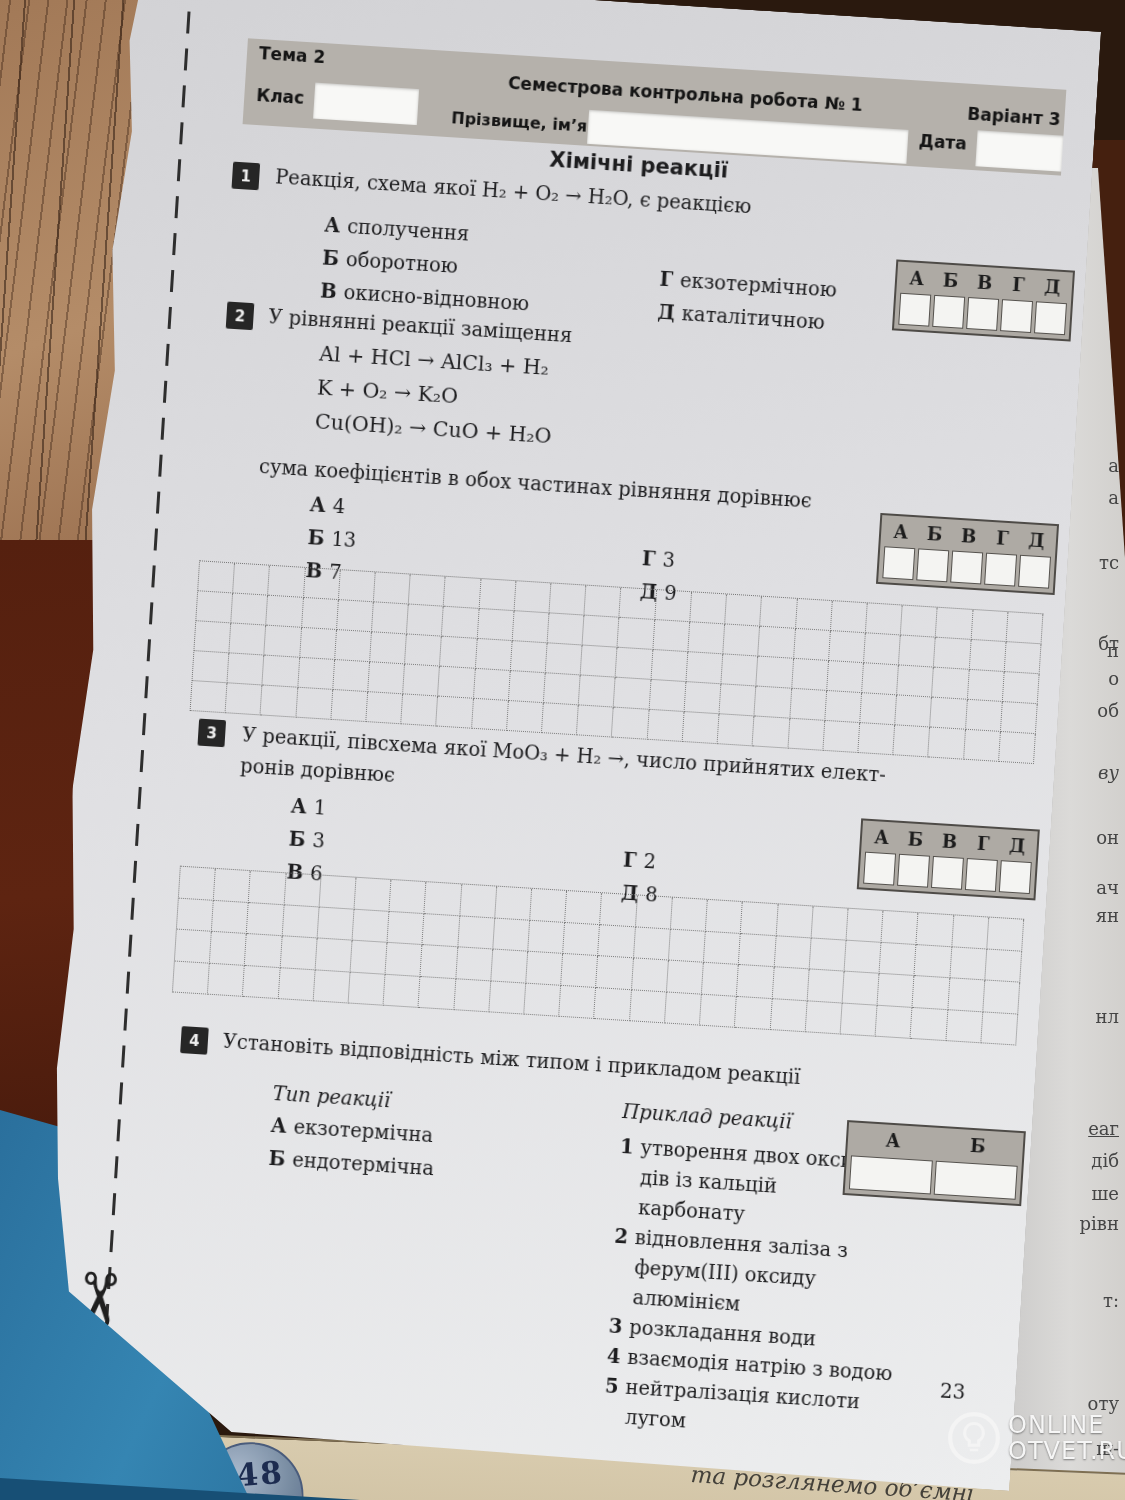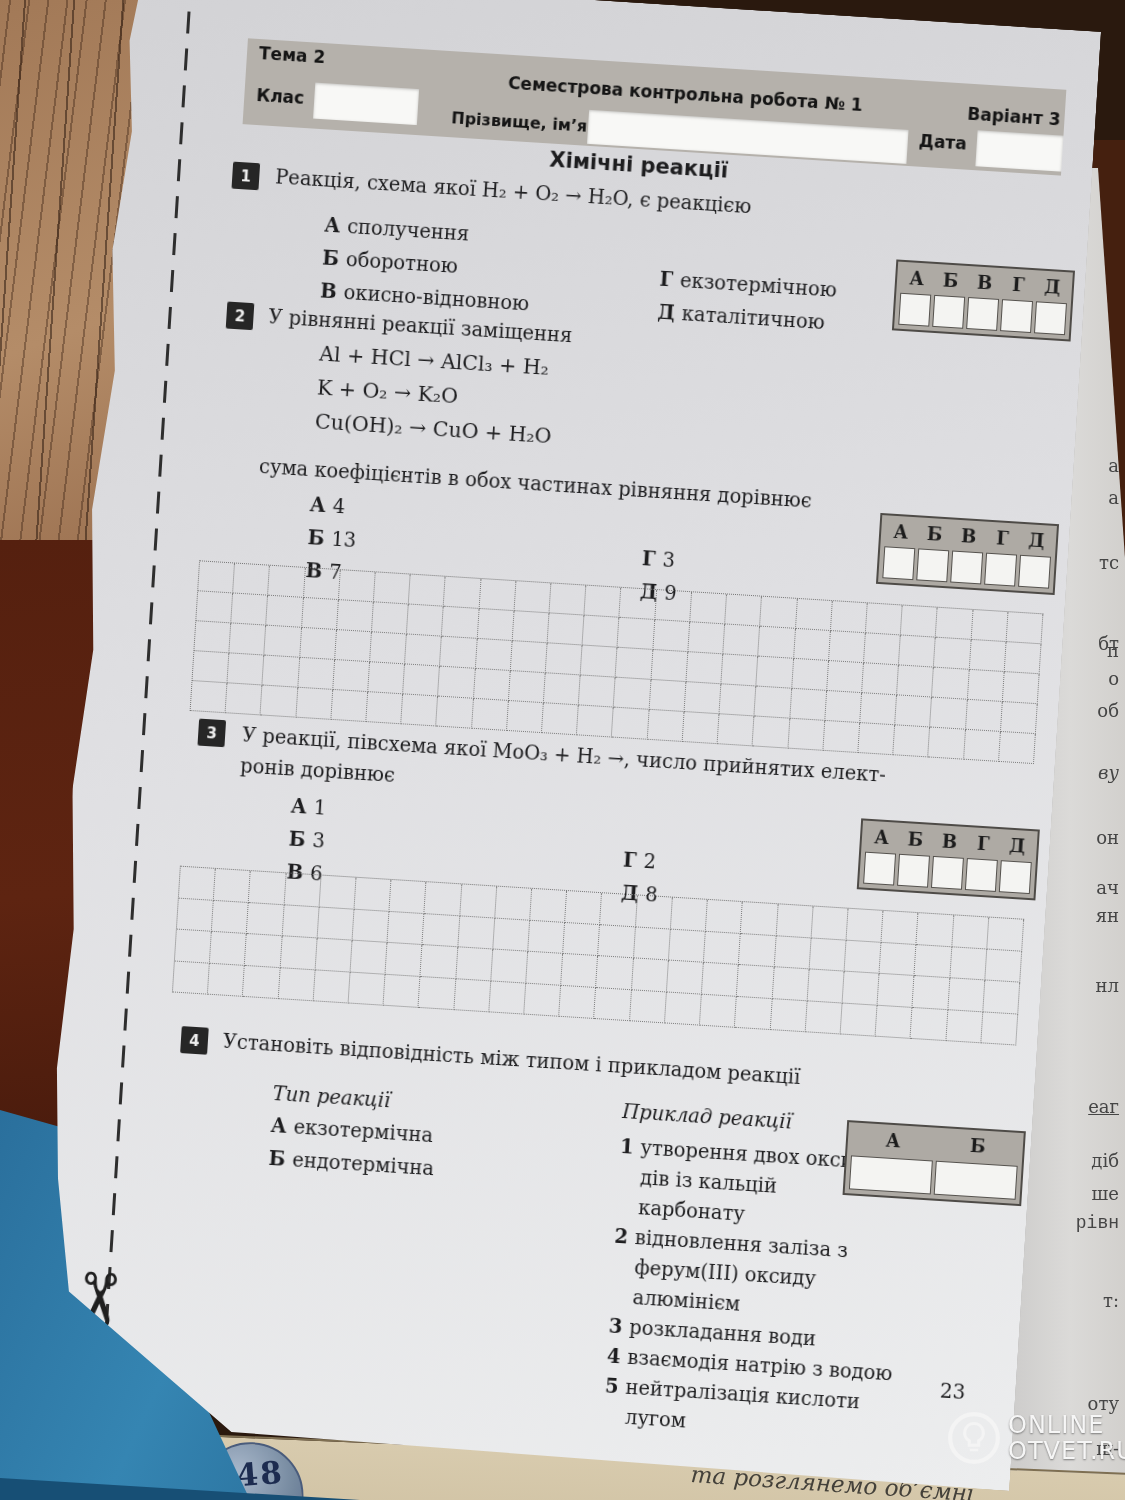--- a/index.html
+++ b/index.html
@@ -100,25 +100,25 @@
         <div class="frag" style="top: 319px;">а</div>
         <div class="frag" style="top: 384px;">тс</div>
         <div class="frag" style="top: 417px; margin-top: 48px;">бт</div>
         <div class="frag" style="top: 472px;">п</div>
         <div class="frag" style="top: 500px;">о</div>
         <div class="frag" style="top: 532px;">об</div>
         <div class="frag" style="top: 594px; font-style: italic;">ву</div>
         <div class="frag" style="top: 659px;">он</div>
         <div class="frag" style="top: 709px;">ач</div>
         <div class="frag" style="top: 737px;">ян</div>
-        <div class="frag" style="top: 807px; margin-left: 44px;">нл</div>
-        <div class="frag" style="top: 928px; text-decoration: underline;">еаг</div>
+        <div class="frag" style="top: 838px; margin-left: 44px;">нл</div>
+        <div class="frag" style="top: 950px; text-decoration: underline;">еаг</div>
         <div class="frag" style="top: 982px;">діб</div>
         <div class="frag" style="top: 1015px;">ше</div>
-        <div class="frag" style="top: 1045px; font-family: Liberation Mono, monospace;">рівн</div>
+        <div class="frag" style="top: 1045px;">рівн</div>
         <div class="frag" style="top: 1122px;">т:</div>
         <div class="frag" style="top: 1225px;">оту</div>
         <div class="frag" style="top: 1270px;">ш-</div>
       </div>
   </div>
 
   <div class="under-beige">
     <div class="stamp">
       <div class="stamp-num">148</div>
     </div>

